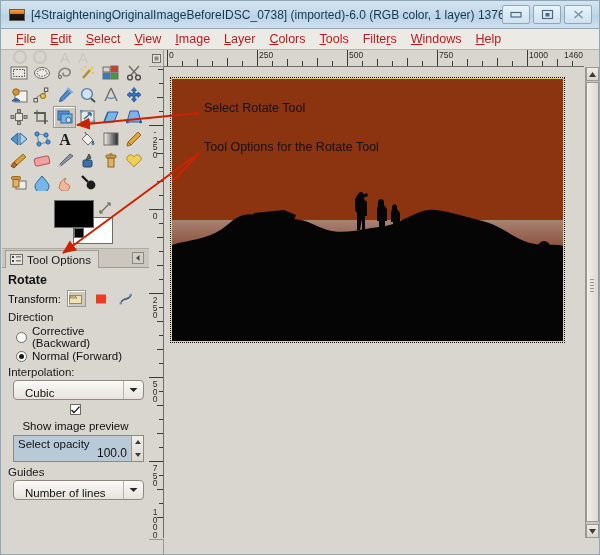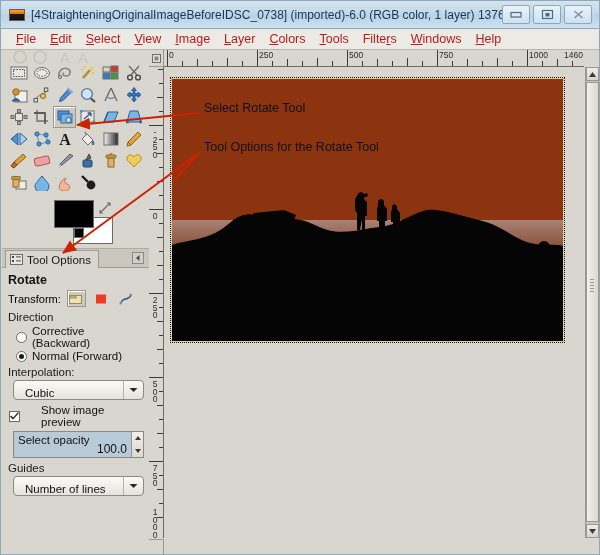--- a/index.html
+++ b/index.html
@@ -133,21 +133,21 @@
     border: 1px solid #8d8a82; border-radius: 4px;
     display: flex; align-items: flex-end; padding-left: 11px;
     font-size: 11.5px; color: #111;
   }
   .combo .arrow {
     position: absolute; right: 0; top: 0; width: 20px; height: 18px;
     display: flex; align-items: center; justify-content: center;
     border-left: 1px solid #b7b3ab;
   }
 
-  .check-row { display: flex; align-items: center; gap: 21px; margin: 4px 0 3px 2px; }
+  .check-row { display: flex; align-items: center; gap: 5px; margin: 4px 0 3px 2px; flex-direction: column; }
   .checkbox {
     width: 11px; height: 11px; border: 1px solid #6e6a62; background: #fdfdfd;
     display: flex; align-items: center; justify-content: center; flex:0 0 auto;
   }
 
   .spin {
     position: relative; width: 131px; height: 27px; margin-left: 6px;
     border: 1px solid #8d8a82; background: #b8cad8;
     display: flex; align-items: flex-start;
   }

